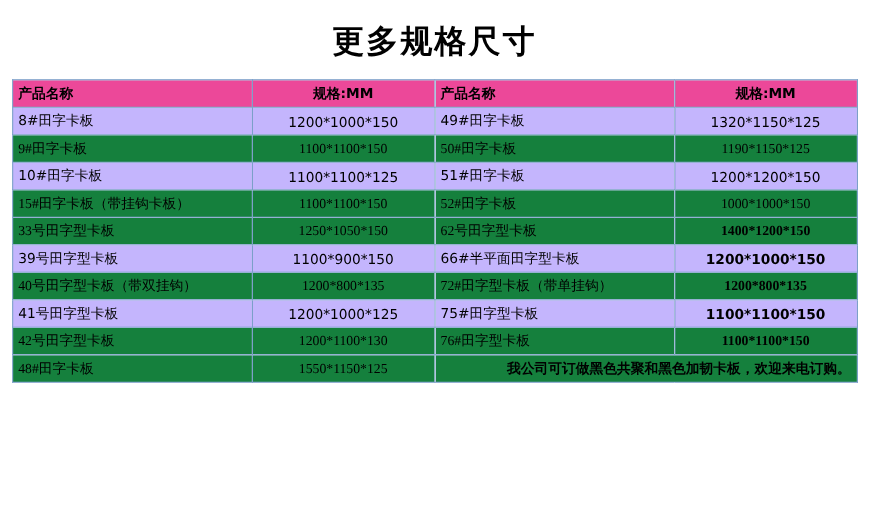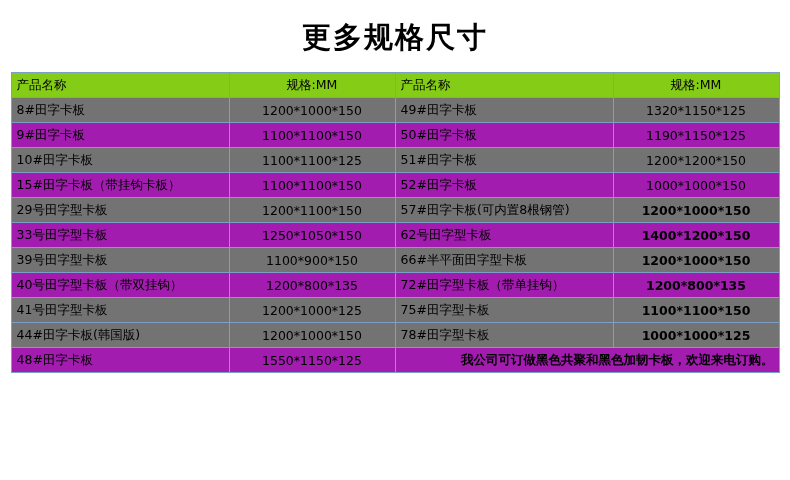--- a/index.html
+++ b/index.html
@@ -42,28 +42,28 @@
     font-size: 12.5px;
     color: #000000;
     padding: 0 5px;
     box-sizing: border-box;
     white-space: nowrap;
     overflow: hidden;
   }
   .col-name { width: 218px; }
   .col-spec { width: 166px; }
   .row-head td {
-    background: #84cc16;
-    font-weight: normal;
+    background: #ec4899;
+    font-weight: bold;
     font-size: 12.5px;
   }
   .row-head .c-name { text-align: left; }
   .row-head .c-spec { text-align: center; }
-  .row-light td { background: #737373; }
-  .row-dark td { background: #a21caf; }
+  .row-light td { background: #c4b5fd; }
+  .row-dark td { background: #15803d; font-family: Liberation Serif, serif; }
   .c-name { text-align: left; }
   .c-spec { text-align: center; }
   .bold { font-weight: bold; }
   .footer-note {
     font-weight: bold;
     font-size: 14px;
     text-align: right;
     padding-left: 6px;
   }
 </style>
@@ -106,26 +106,20 @@
 
       <tr class="row-dark">
         <td class="c-name">15#田字卡板（带挂钩卡板）</td>
         <td class="c-spec">1100*1100*150</td>
         <td class="c-name">52#田字卡板</td>
         <td class="c-spec">1000*1000*150</td>
       </tr>
 
 
 
-      <tr class="row-light">
-        <td class="c-name">29号田字型卡板</td>
-        <td class="c-spec">1200*1100*150</td>
-        <td class="c-name">57#田字卡板(可内置8根钢管)</td>
-        <td class="c-spec bold">1200*1000*150</td>
-      </tr>
 
       <tr class="row-dark">
         <td class="c-name">33号田字型卡板</td>
         <td class="c-spec">1250*1050*150</td>
         <td class="c-name">62号田字型卡板</td>
         <td class="c-spec bold">1400*1200*150</td>
       </tr>
 
       <tr class="row-light">
         <td class="c-name">39号田字型卡板</td>
@@ -141,27 +135,27 @@
         <td class="c-spec bold">1200*800*135</td>
       </tr>
 
       <tr class="row-light">
         <td class="c-name">41号田字型卡板</td>
         <td class="c-spec">1200*1000*125</td>
         <td class="c-name">75#田字型卡板</td>
         <td class="c-spec bold">1100*1100*150</td>
       </tr>
 
+      <tr class="row-dark">
+        <td class="c-name">42号田字型卡板</td>
+        <td class="c-spec">1200*1100*130</td>
+        <td class="c-name">76#田字型卡板</td>
+        <td class="c-spec bold">1100*1100*150</td>
+      </tr>
 
-      <tr class="row-light">
-        <td class="c-name">44#田字卡板(韩国版)</td>
-        <td class="c-spec">1200*1000*150</td>
-        <td class="c-name">78#田字型卡板</td>
-        <td class="c-spec bold">1000*1000*125</td>
-      </tr>
 
       <tr class="row-dark">
         <td class="c-name">48#田字卡板</td>
         <td class="c-spec">1550*1150*125</td>
         <td class="footer-note" colspan="2">我公司可订做黑色共聚和黑色加韧卡板，欢迎来电订购。</td>
       </tr>
     </tbody>
   </table>
 
 </div>

